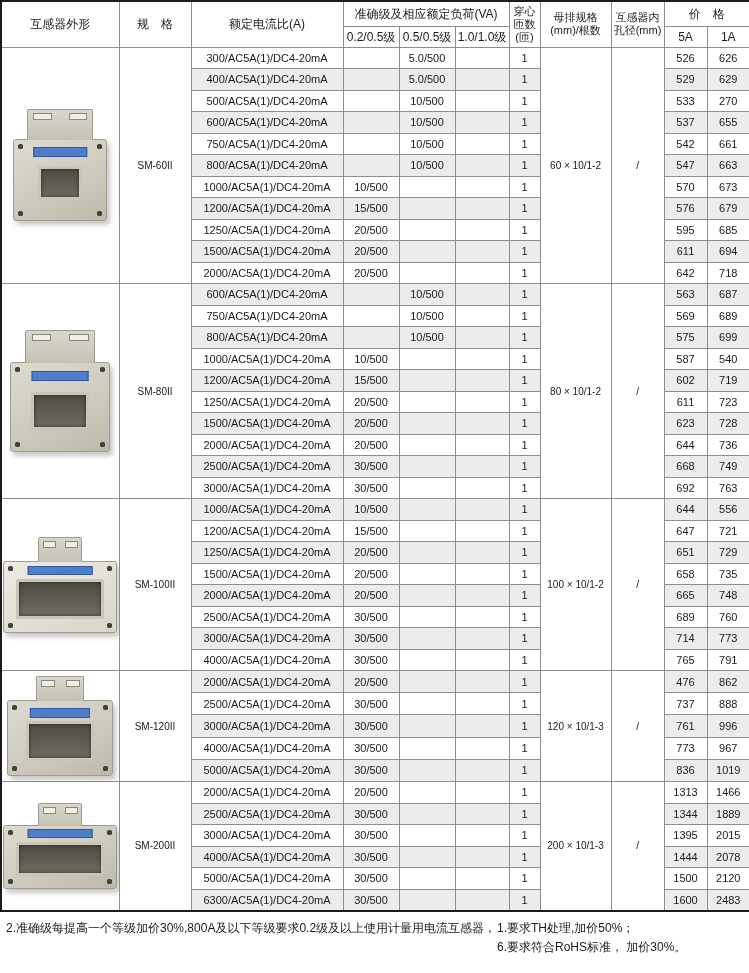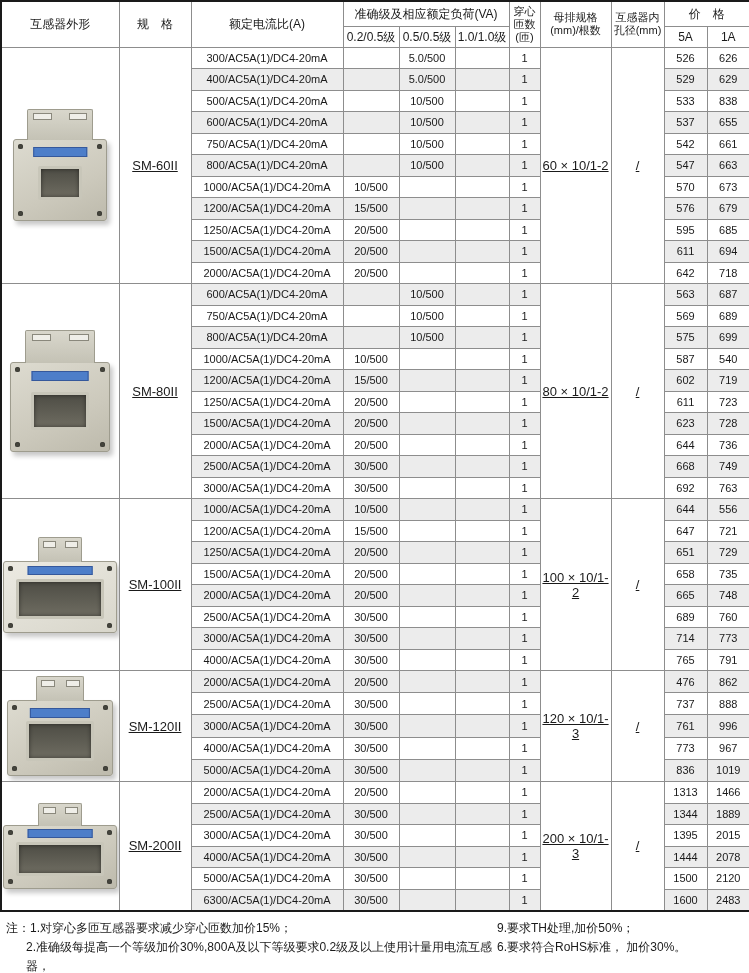--- a/index.html
+++ b/index.html
@@ -8,21 +8,21 @@
   table{border-collapse:collapse;table-layout:fixed;width:749px;border:2px solid #1a1a1a;}
   th,td{border:1px solid #8d8d8d;padding:0;text-align:center;vertical-align:middle;
         font-weight:normal;overflow:hidden;}
   thead th{font-size:12px;line-height:14px;background:#fff;}
   thead tr:nth-child(1){height:25px;}
   thead tr:nth-child(2){height:21px;}
   th.multiline{white-space:pre-line;font-size:11px;line-height:13px;}
   tbody tr{height:21.5px;}
   tbody td{font-size:11px;background:#fff;}
   tbody tr.alt td{background:#ececec;}
-  tbody td.merged{background:#fff !important;font-size:13px;text-decoration:underline;}
+  tbody td.merged{background:#fff !important;font-size:10px;}
   td.spec-cell{font-size:12px;}
   
   .photo-cell{vertical-align:middle;}
   .ct{position:relative;border-radius:3px;border:1px solid #9e9c8e;
       background:linear-gradient(155deg,#dddbd0 0%,#ccc9bc 60%,#bdbaac 100%);
       box-shadow:3px 4px 5px rgba(0,0,0,.22);
       width:var(--bw);height:var(--bh);
       margin:calc(var(--th) + 5px) auto 5px auto;}
   .ct .window{position:absolute;left:50%;top:54%;transform:translate(-50%,-50%);
       width:var(--ww);height:var(--wh);
@@ -129,21 +129,21 @@
         <td>529</td>
         <td>629</td>
       </tr>
       <tr>
         <td>500/AC5A(1)/DC4-20mA</td>
         <td></td>
         <td>10/500</td>
         <td></td>
         <td>1</td>
         <td>533</td>
-        <td>838</td>
+        <td>270</td>
       </tr>
       <tr class="alt">
         <td>600/AC5A(1)/DC4-20mA</td>
         <td></td>
         <td>10/500</td>
         <td></td>
         <td>1</td>
         <td>537</td>
         <td>655</td>
       </tr>
@@ -525,21 +525,20 @@
         <td></td>
         <td>1</td>
         <td>1600</td>
         <td>2483</td>
       </tr>
     </tbody>
 </table>
 
 <div class="notes">
   <div class="notes-left">
-    <div>注：1.对穿心多匝互感器要求减少穿心匝数加价15%；</div>
     <div>2.准确级每提高一个等级加价30%,800A及以下等级要求0.2级及以上使用计量用电流互感器，</div>
 
   </div>
   <div class="notes-right">
-    <div>9.要求TH处理,加价50%；</div>
+    <div>1.要求TH处理,加价50%；</div>
     <div>6.要求符合RoHS标准， 加价30%。</div>
   </div>
 </div>
 
 </body></html>

